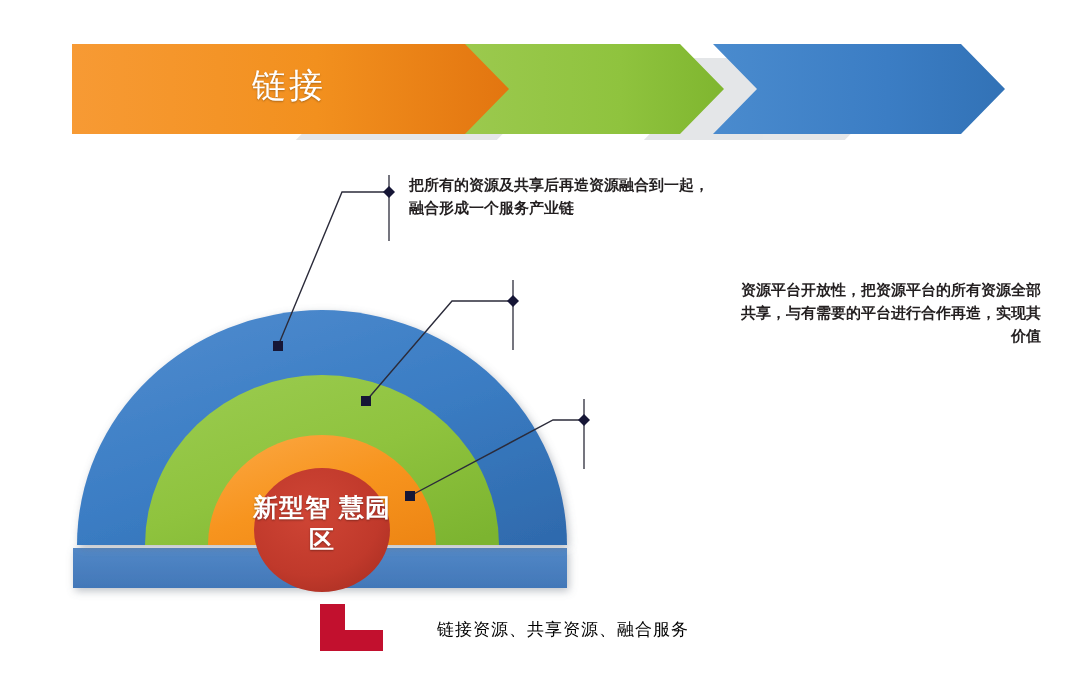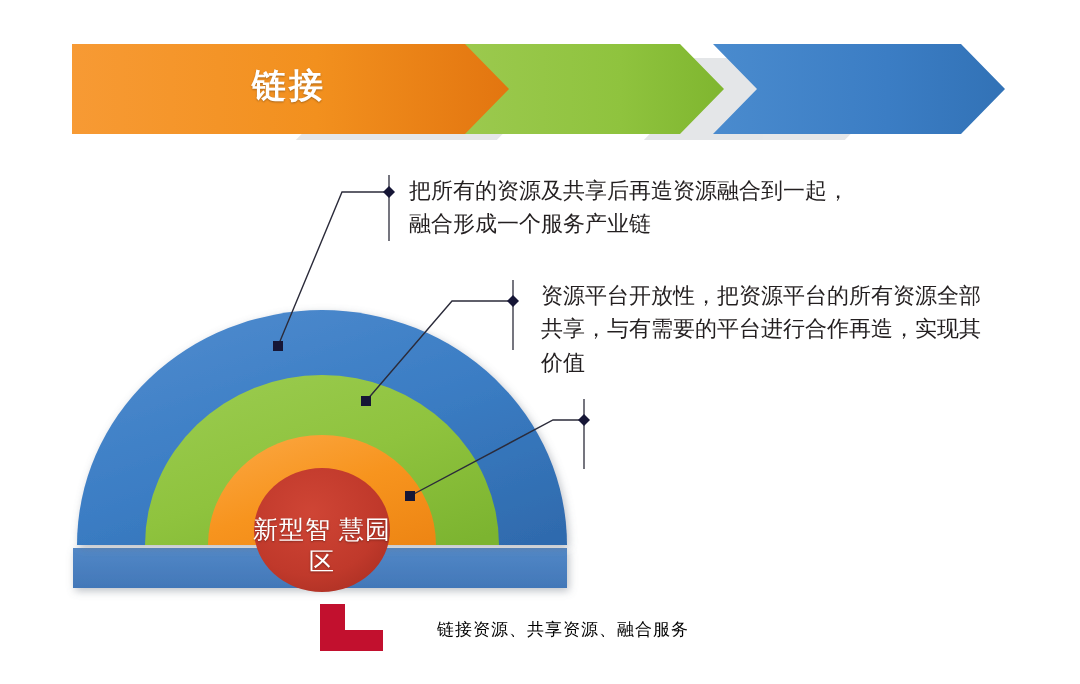--- a/index.html
+++ b/index.html
@@ -23,21 +23,21 @@
     position: absolute;
     left: 0;
     top: 0;
     width: 1080px;
     height: 140px;
   }
   .chev-label {
     position: absolute;
     color: #ffffff;
     font-size: 34px;
-    font-weight: bold;
+    font-weight: normal;
     letter-spacing: 3px;
     text-shadow: 0 1px 2px rgba(0,0,0,0.30);
     white-space: nowrap;
   }
 
   
   #rings {
     position: absolute;
     left: 0;
     top: 0;
@@ -47,38 +47,38 @@
 
   
   #center-label {
     position: absolute;
     left: 248px;
     top: 491px;
     width: 148px;
     text-align: center;
     color: #ffffff;
     font-size: 25px;
-    font-weight: normal;
+    font-weight: bold;
     line-height: 1.28;
     letter-spacing: 1px;
     text-shadow: 0 1px 2px rgba(0,0,0,0.35);
     pointer-events: none;
-    margin-top: 22px;
   }
 
   
   .note {
     position: absolute;
     color: #231f20;
-    font-size: 22px;
+    font-size: 15px;
     line-height: 1.52;
     white-space: pre-line;
+    font-weight: bold;
   }
   #note-1 { left: 409px; top: 174px; width: 520px; }
-  #note-2 { left: 541px; top: 279px; width: 500px; }
+  #note-2 { left: 541px; top: 279px; width: 500px; text-align: right; }
   #note-3 { left: 610px; top: 410px; width: 430px; }
 
   
   #caption-text {
     position: absolute;
     left: 437px;
     top: 618px;
     color: #000000;
     font-size: 17px;
     font-weight: normal;

